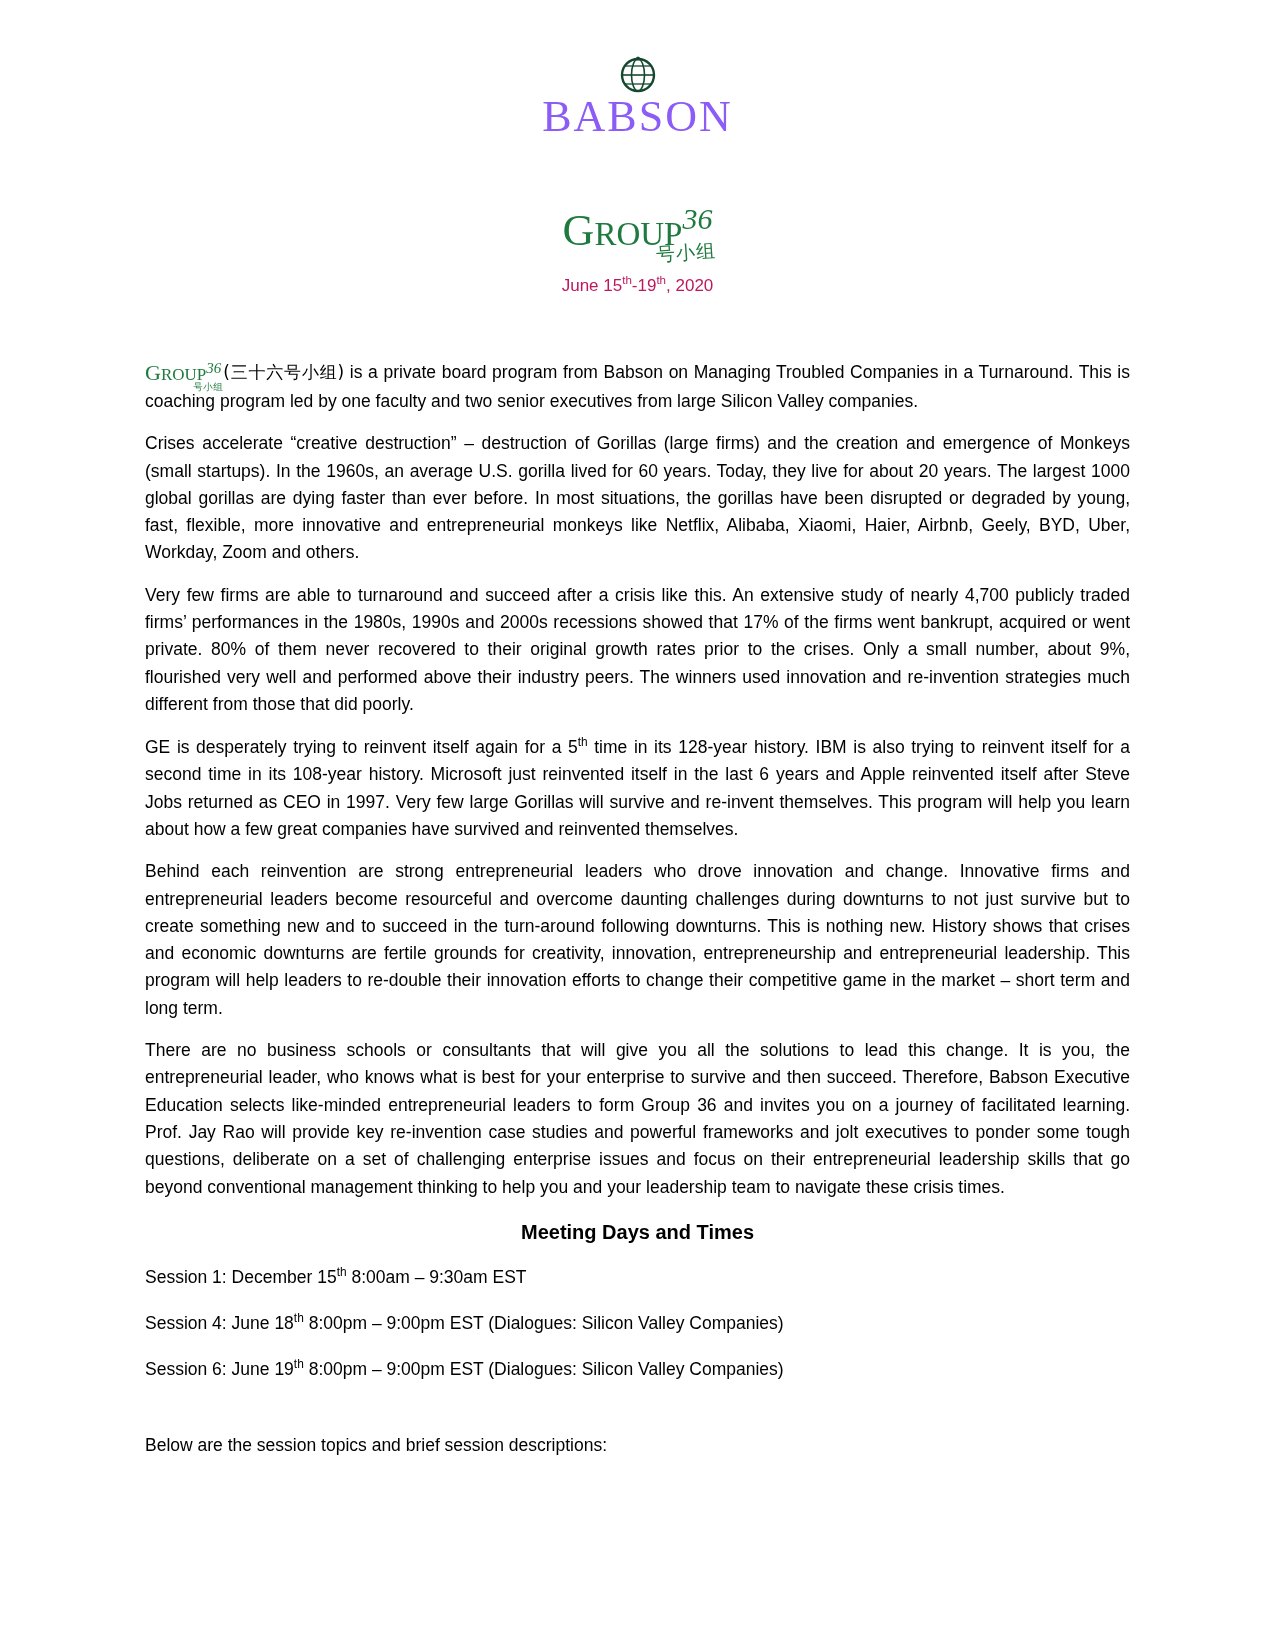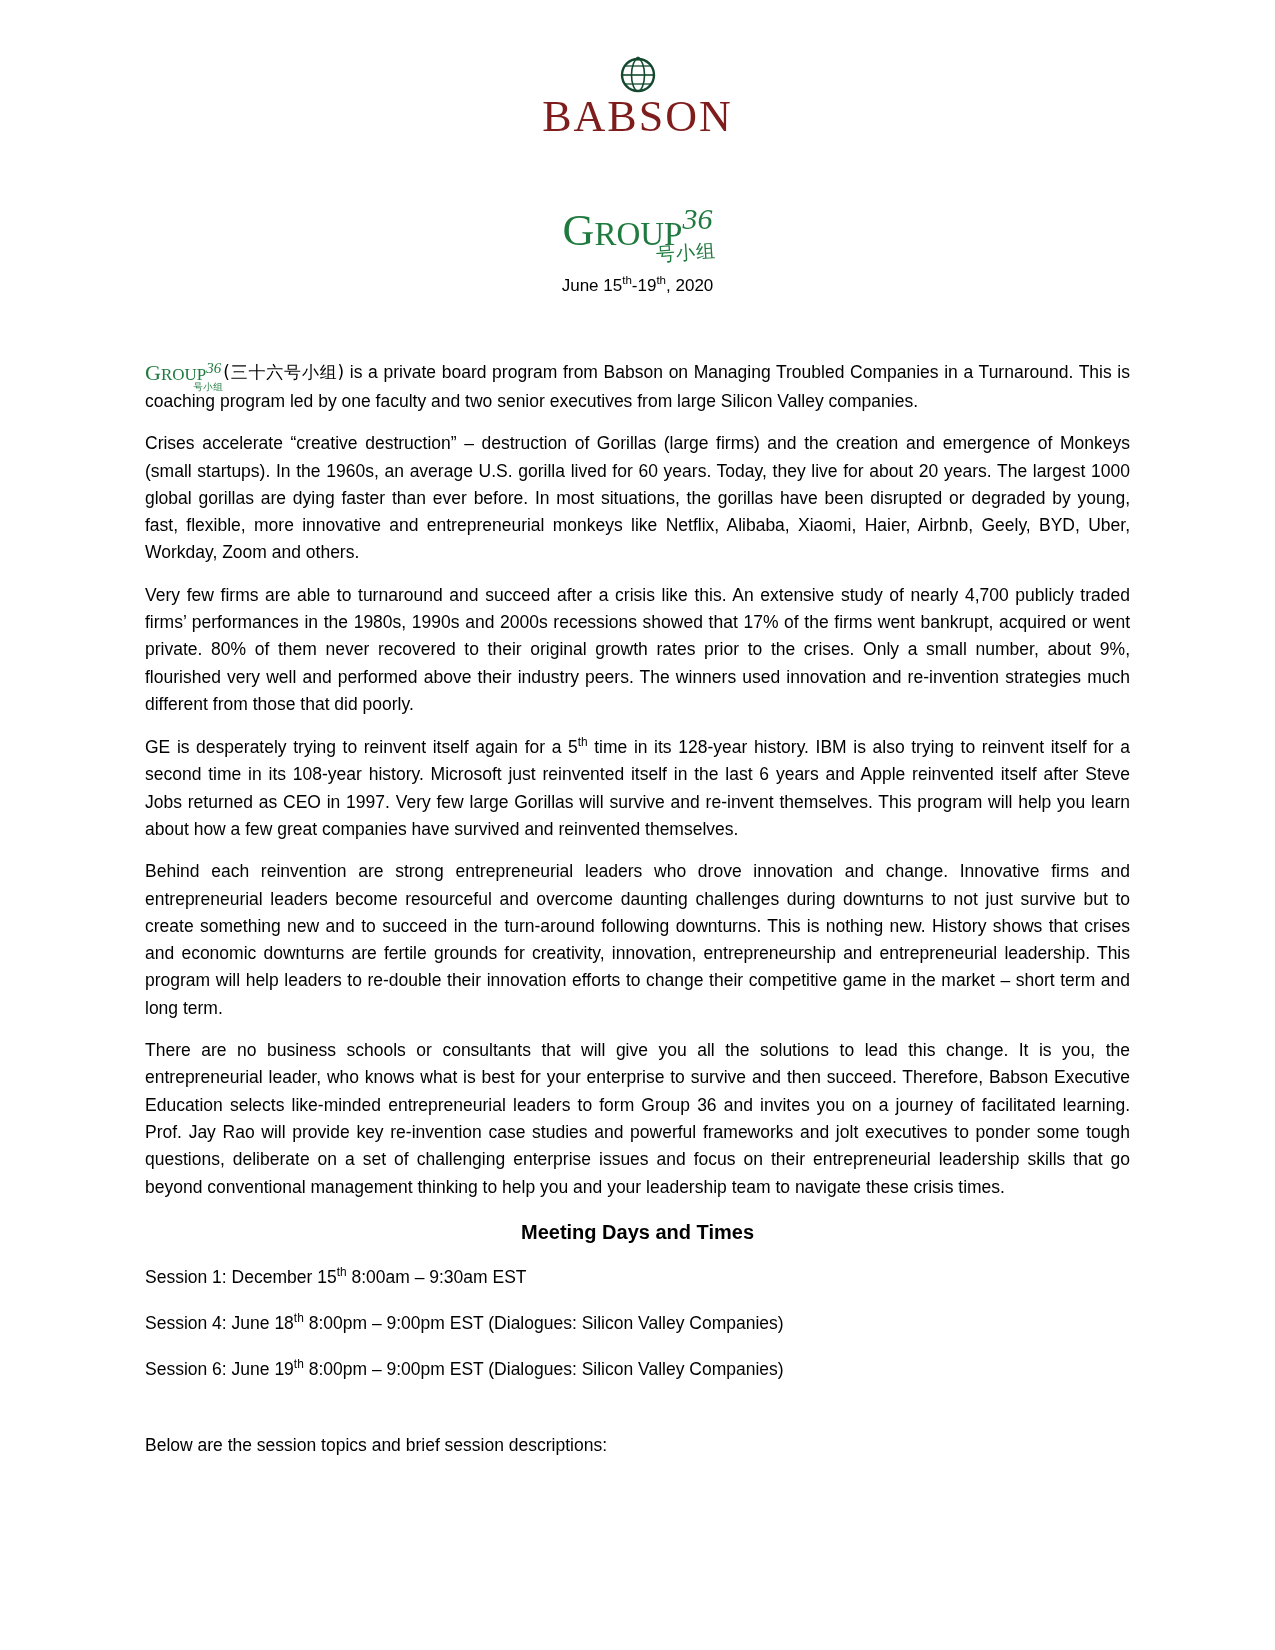--- a/index.html
+++ b/index.html
@@ -33,21 +33,21 @@
     display: inline-block;
     width: 46px;
     height: 46px;
     position: relative;
   }
   .babson-globe svg { display: block; }
   .babson-word {
     font-family: "Liberation Serif", serif;
     font-size: 44px;
     letter-spacing: 2px;
-    color: #7f1d1d;
+    color: #8b5cf6;
     margin-top: -4px;
   }
 
   .group-logo-wrap {
     text-align: center;
     margin-top: 66px;
   }
   .group-logo {
     display: inline-block;
     position: relative;
@@ -78,21 +78,21 @@
     font-size: 19px;
     font-family: "DejaVu Sans", sans-serif;
     color: #1f7a3f;
     letter-spacing: 1px;
     transform: rotate(-4deg);
   }
   .date-line {
     text-align: center;
     font-size: 17px;
     margin-top: 18px;
-    color: #000000;
+    color: #be185d;
   }
   sup { font-size: 0.68em; vertical-align: super; }
 
   
   .para {
     font-size: 17.5px;
     line-height: 1.56;
     text-align: justify;
     margin: 0 0 15px 0;
   }

